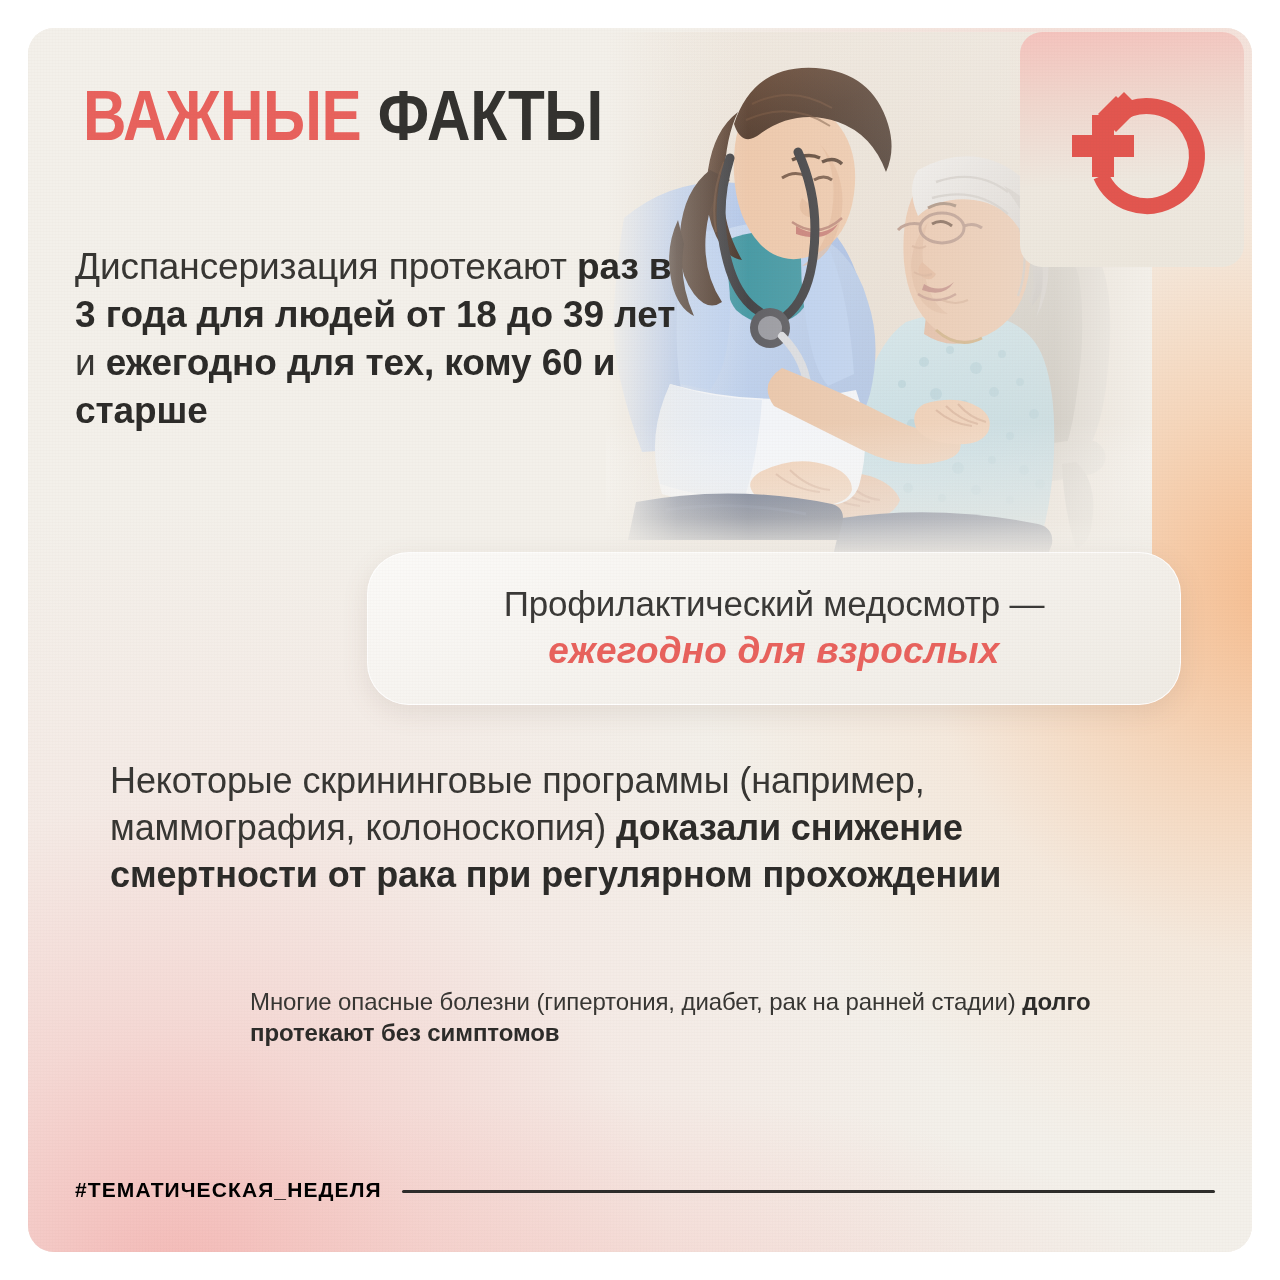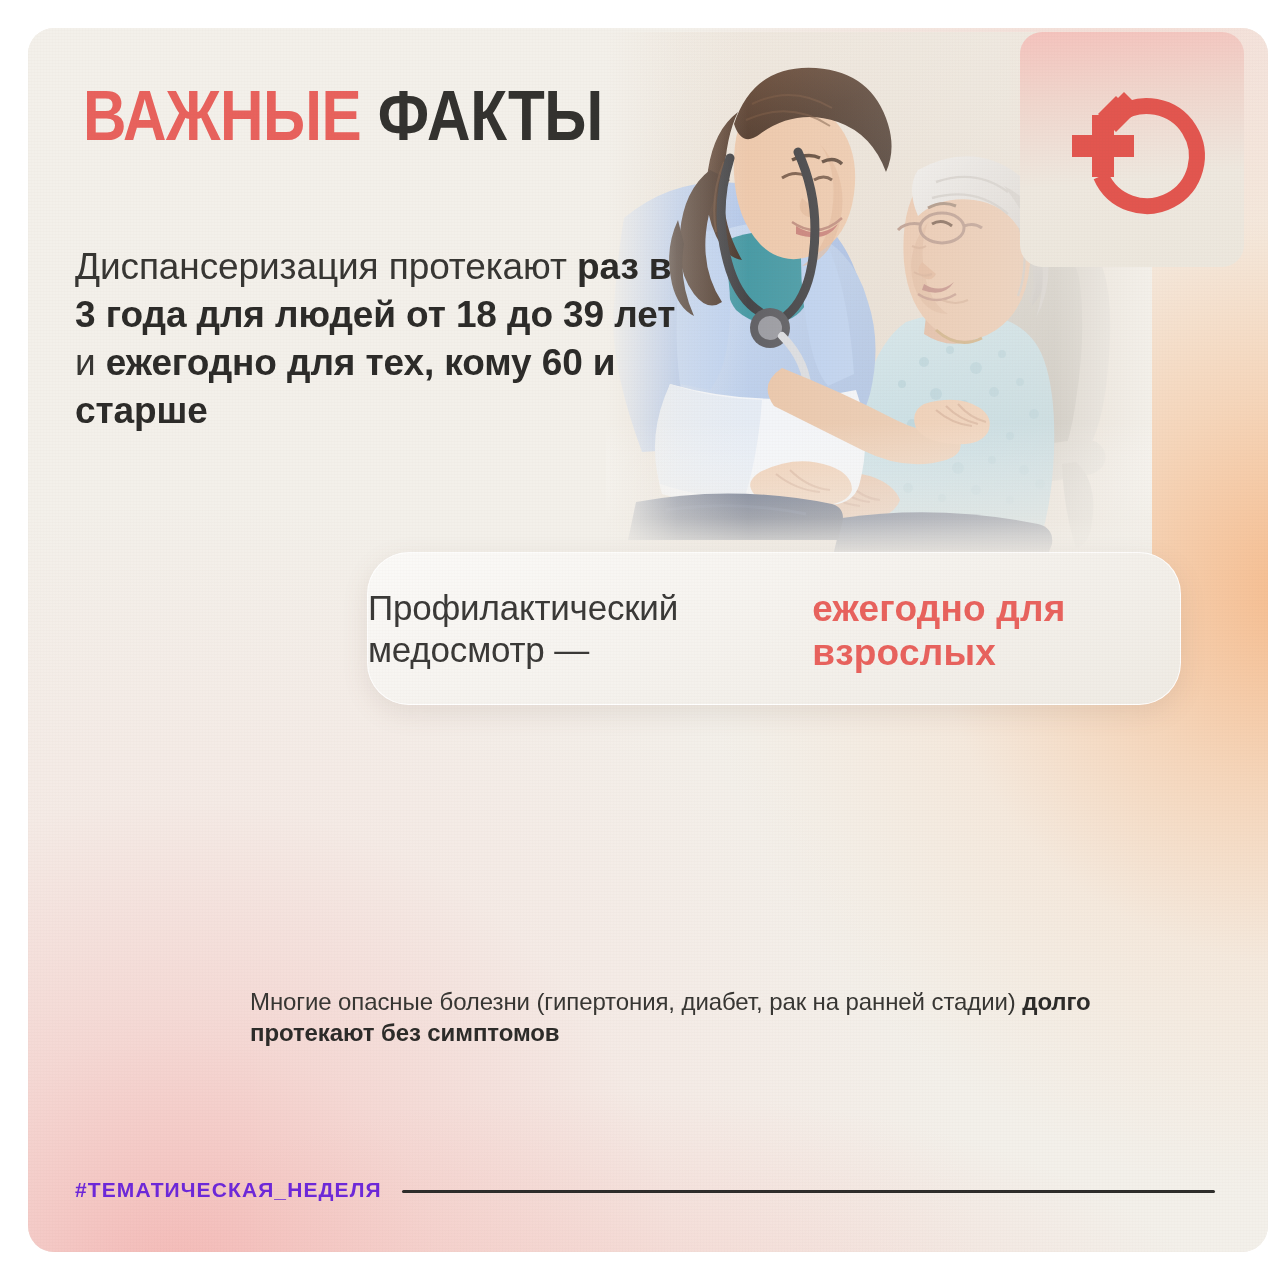--- a/index.html
+++ b/index.html
@@ -18,21 +18,20 @@
     background:#ffffff;
     box-sizing:border-box;
   }
   .poster{
     position:absolute;
     left:28px;top:28px;
     width:1224px;height:1224px;
     border-radius:26px;
     overflow:hidden;
     background:#f2efe9;
-    padding-left:16px;
   }
   
   .bg-base{
     position:absolute;inset:0;
     background:#f3f0ea;
   }
   .bg-peach-right{
     position:absolute;inset:0;
     background:radial-gradient(circle at 103% 46%, rgba(246,178,124,.85) 0%, rgba(247,192,148,.55) 14%, rgba(248,214,186,.28) 26%, rgba(243,240,234,0) 42%);
   }
@@ -110,53 +109,54 @@
   .card{
     position:absolute;
     left:339px;top:524px;
     width:814px;height:153px;
     background:linear-gradient(160deg,#fbfaf8 0%,#f4f1ec 55%,#efebe4 100%);
     border:1px solid rgba(255,255,255,.95);
     border-radius:42px;
     box-shadow:0 8px 26px rgba(120,95,80,.13);
     box-sizing:border-box;
     display:flex;
-    flex-direction:row;
+    flex-direction:column;
     align-items:center;
     justify-content:center;
   }
   .card-line1{
     font-size:35px;
     color:#3a3937;
     line-height:1.18;
     letter-spacing:-0.2px;
   }
   .card-line2{
     font-size:37px;
     font-weight:700;
+    font-style:italic;
     color:#e8625d;
     line-height:1.2;
     letter-spacing:0.2px;
     margin-top:5px;
   }
 
   
   .footer{
     position:absolute;
     left:47px;top:1150px;
     width:1140px;
     display:flex;
     align-items:center;
     gap:20px;
   }
   .hashtag{
     font-size:21px;
     font-weight:700;
     letter-spacing:1.1px;
-    color:#6d28d9;
+    color:#000000;
     white-space:nowrap;
   }
   .rule{
     flex:1;
     height:3px;
     background:#2e2d2b;
     border-radius:2px;
     margin-top:2px;
   }
 </style>
@@ -400,20 +400,21 @@
       <span class="t-dark">ФАКТЫ</span>
     </div>
 
     <div class="para para-1"><span>Диспансеризация протекают </span><b>раз в 3 года для людей от 18 до 39 лет</b><span> и </span><b>ежегодно для тех, кому 60 и старше</b></div>
 
     <div class="card">
       <div class="card-line1">Профилактический медосмотр —</div>
       <div class="card-line2">ежегодно для взрослых</div>
     </div>
 
+    <div class="para para-2"><span>Некоторые скрининговые программы (например, маммография, колоноскопия) </span><b>доказали снижение смертности от рака при регулярном прохождении</b></div>
 
     <div class="para para-3"><span>Многие опасные болезни (гипертония, диабет, рак на ранней стадии) </span><b>долго протекают без симптомов</b></div>
 
     <div class="footer">
       <div class="hashtag">#ТЕМАТИЧЕСКАЯ_НЕДЕЛЯ</div>
       <div class="rule"></div>
     </div>
 
     <div class="bg-grain"></div>
   </div>

